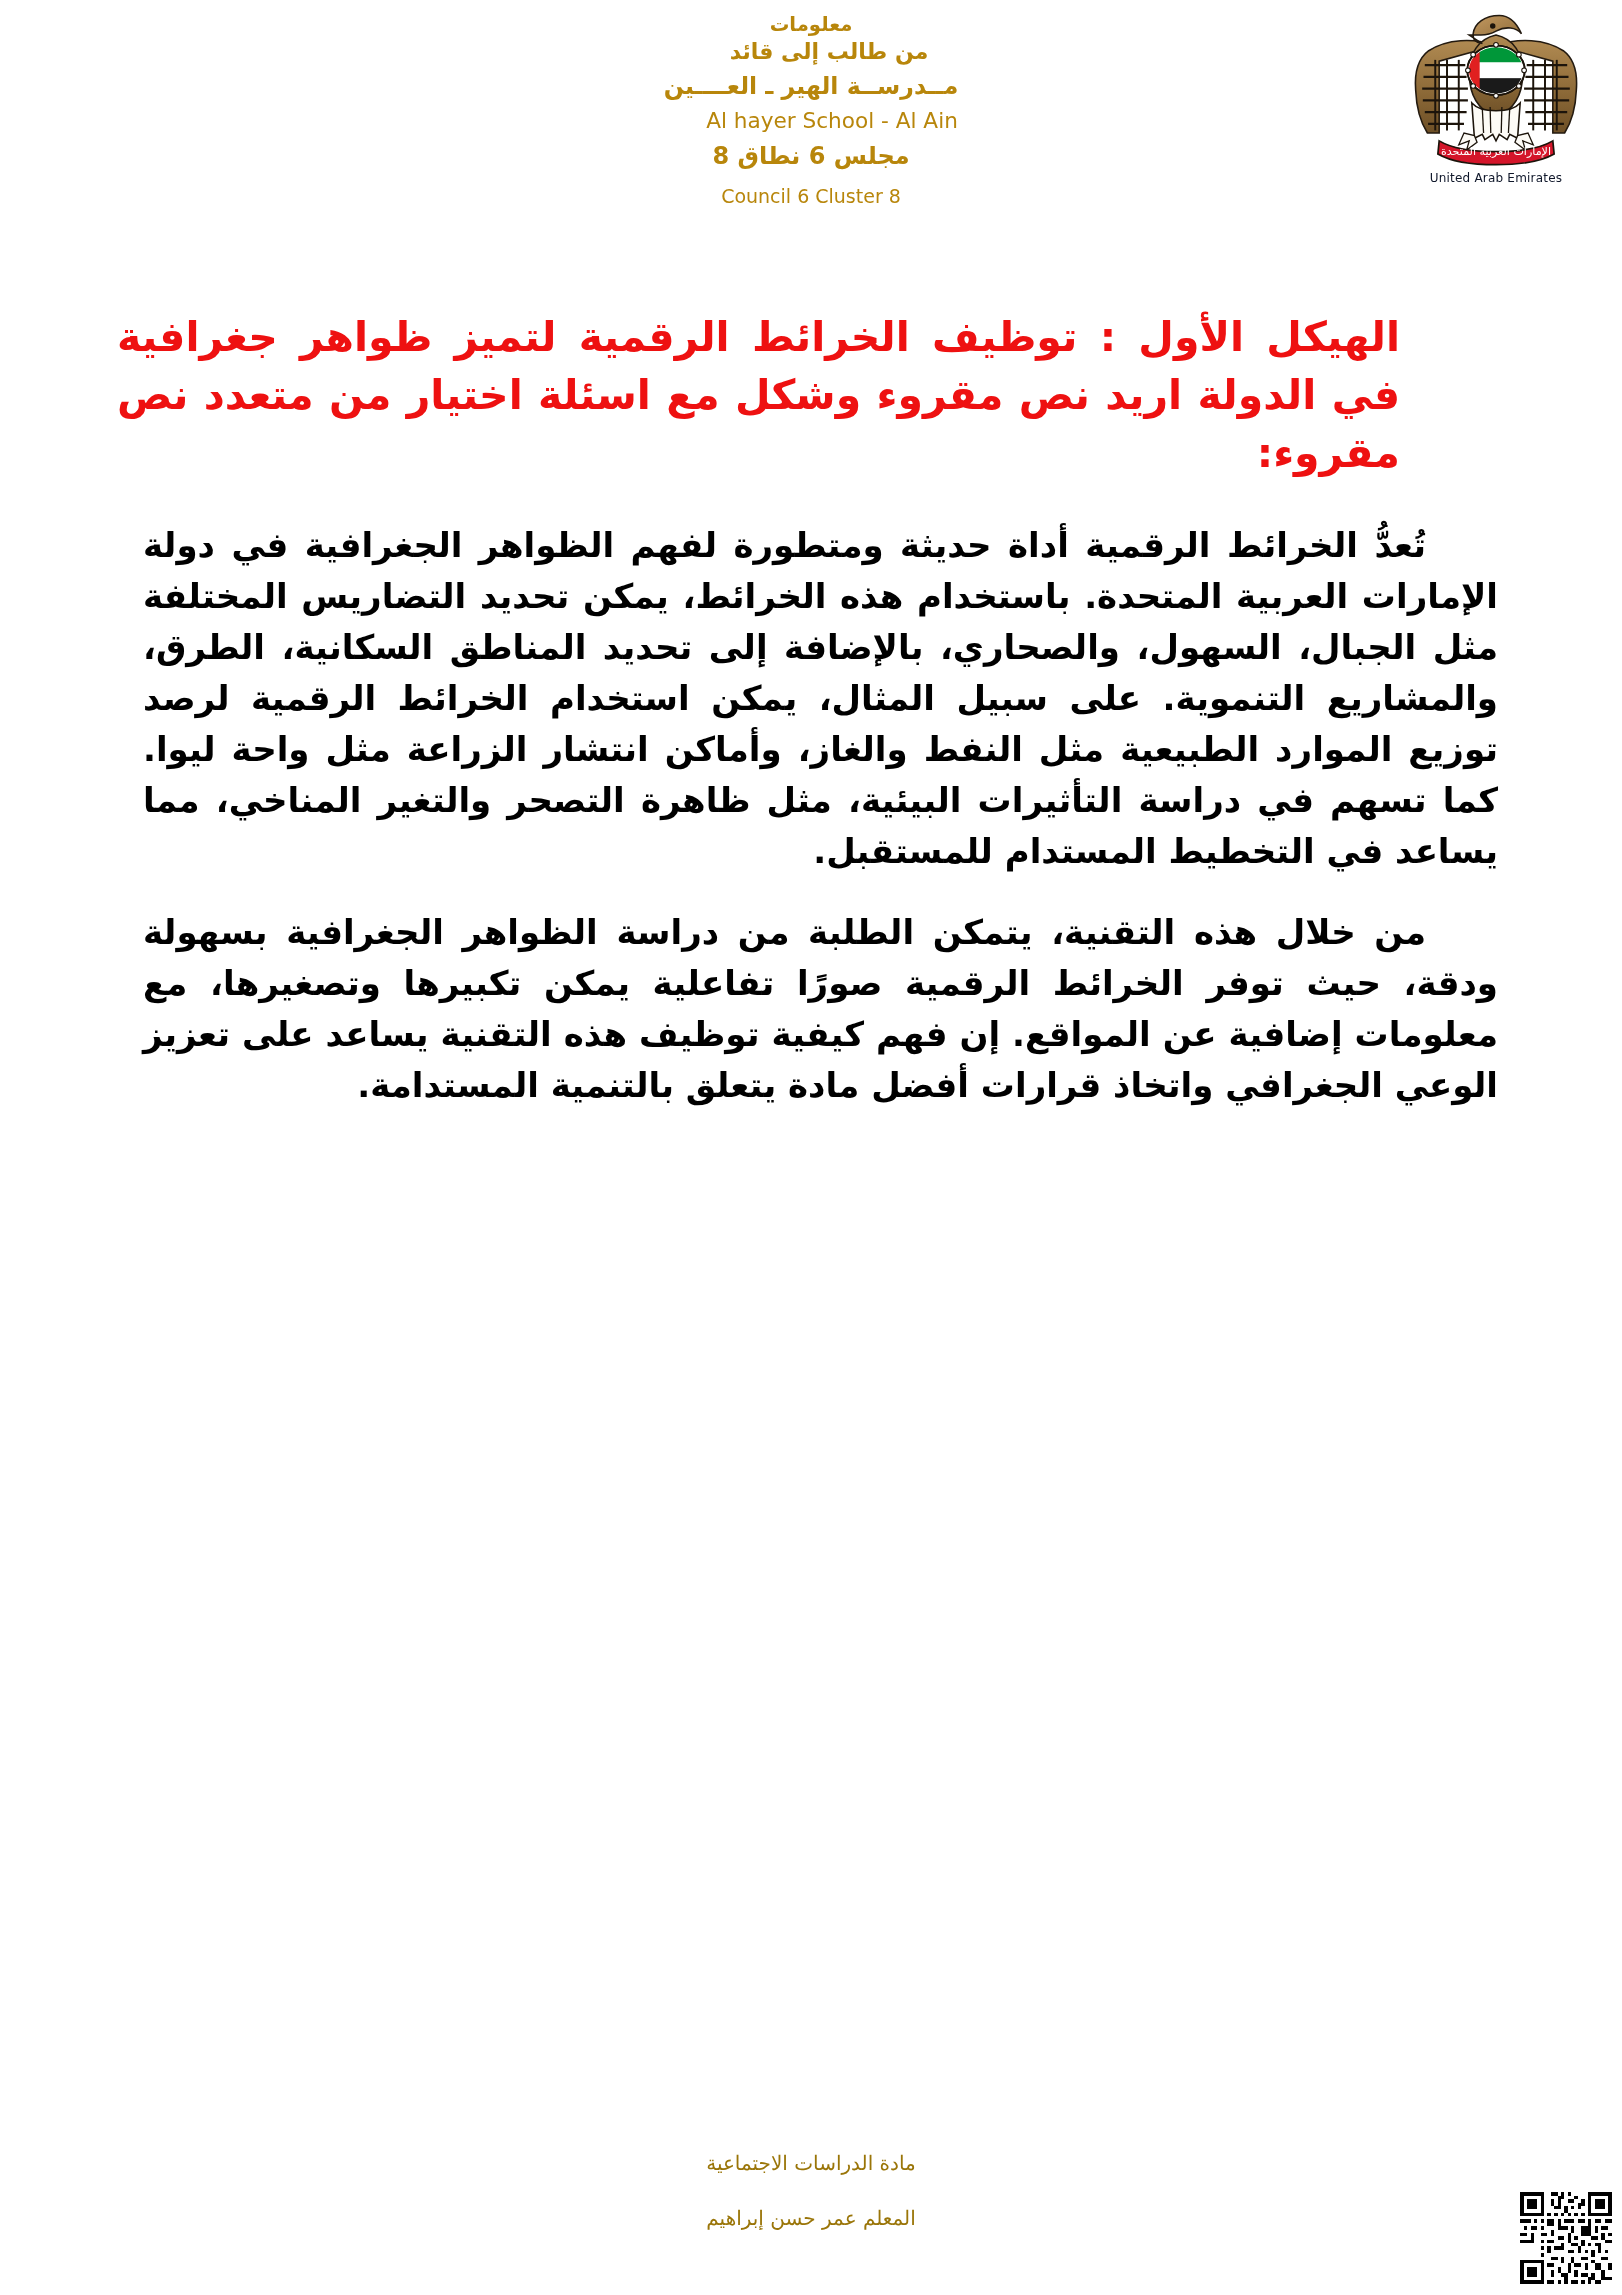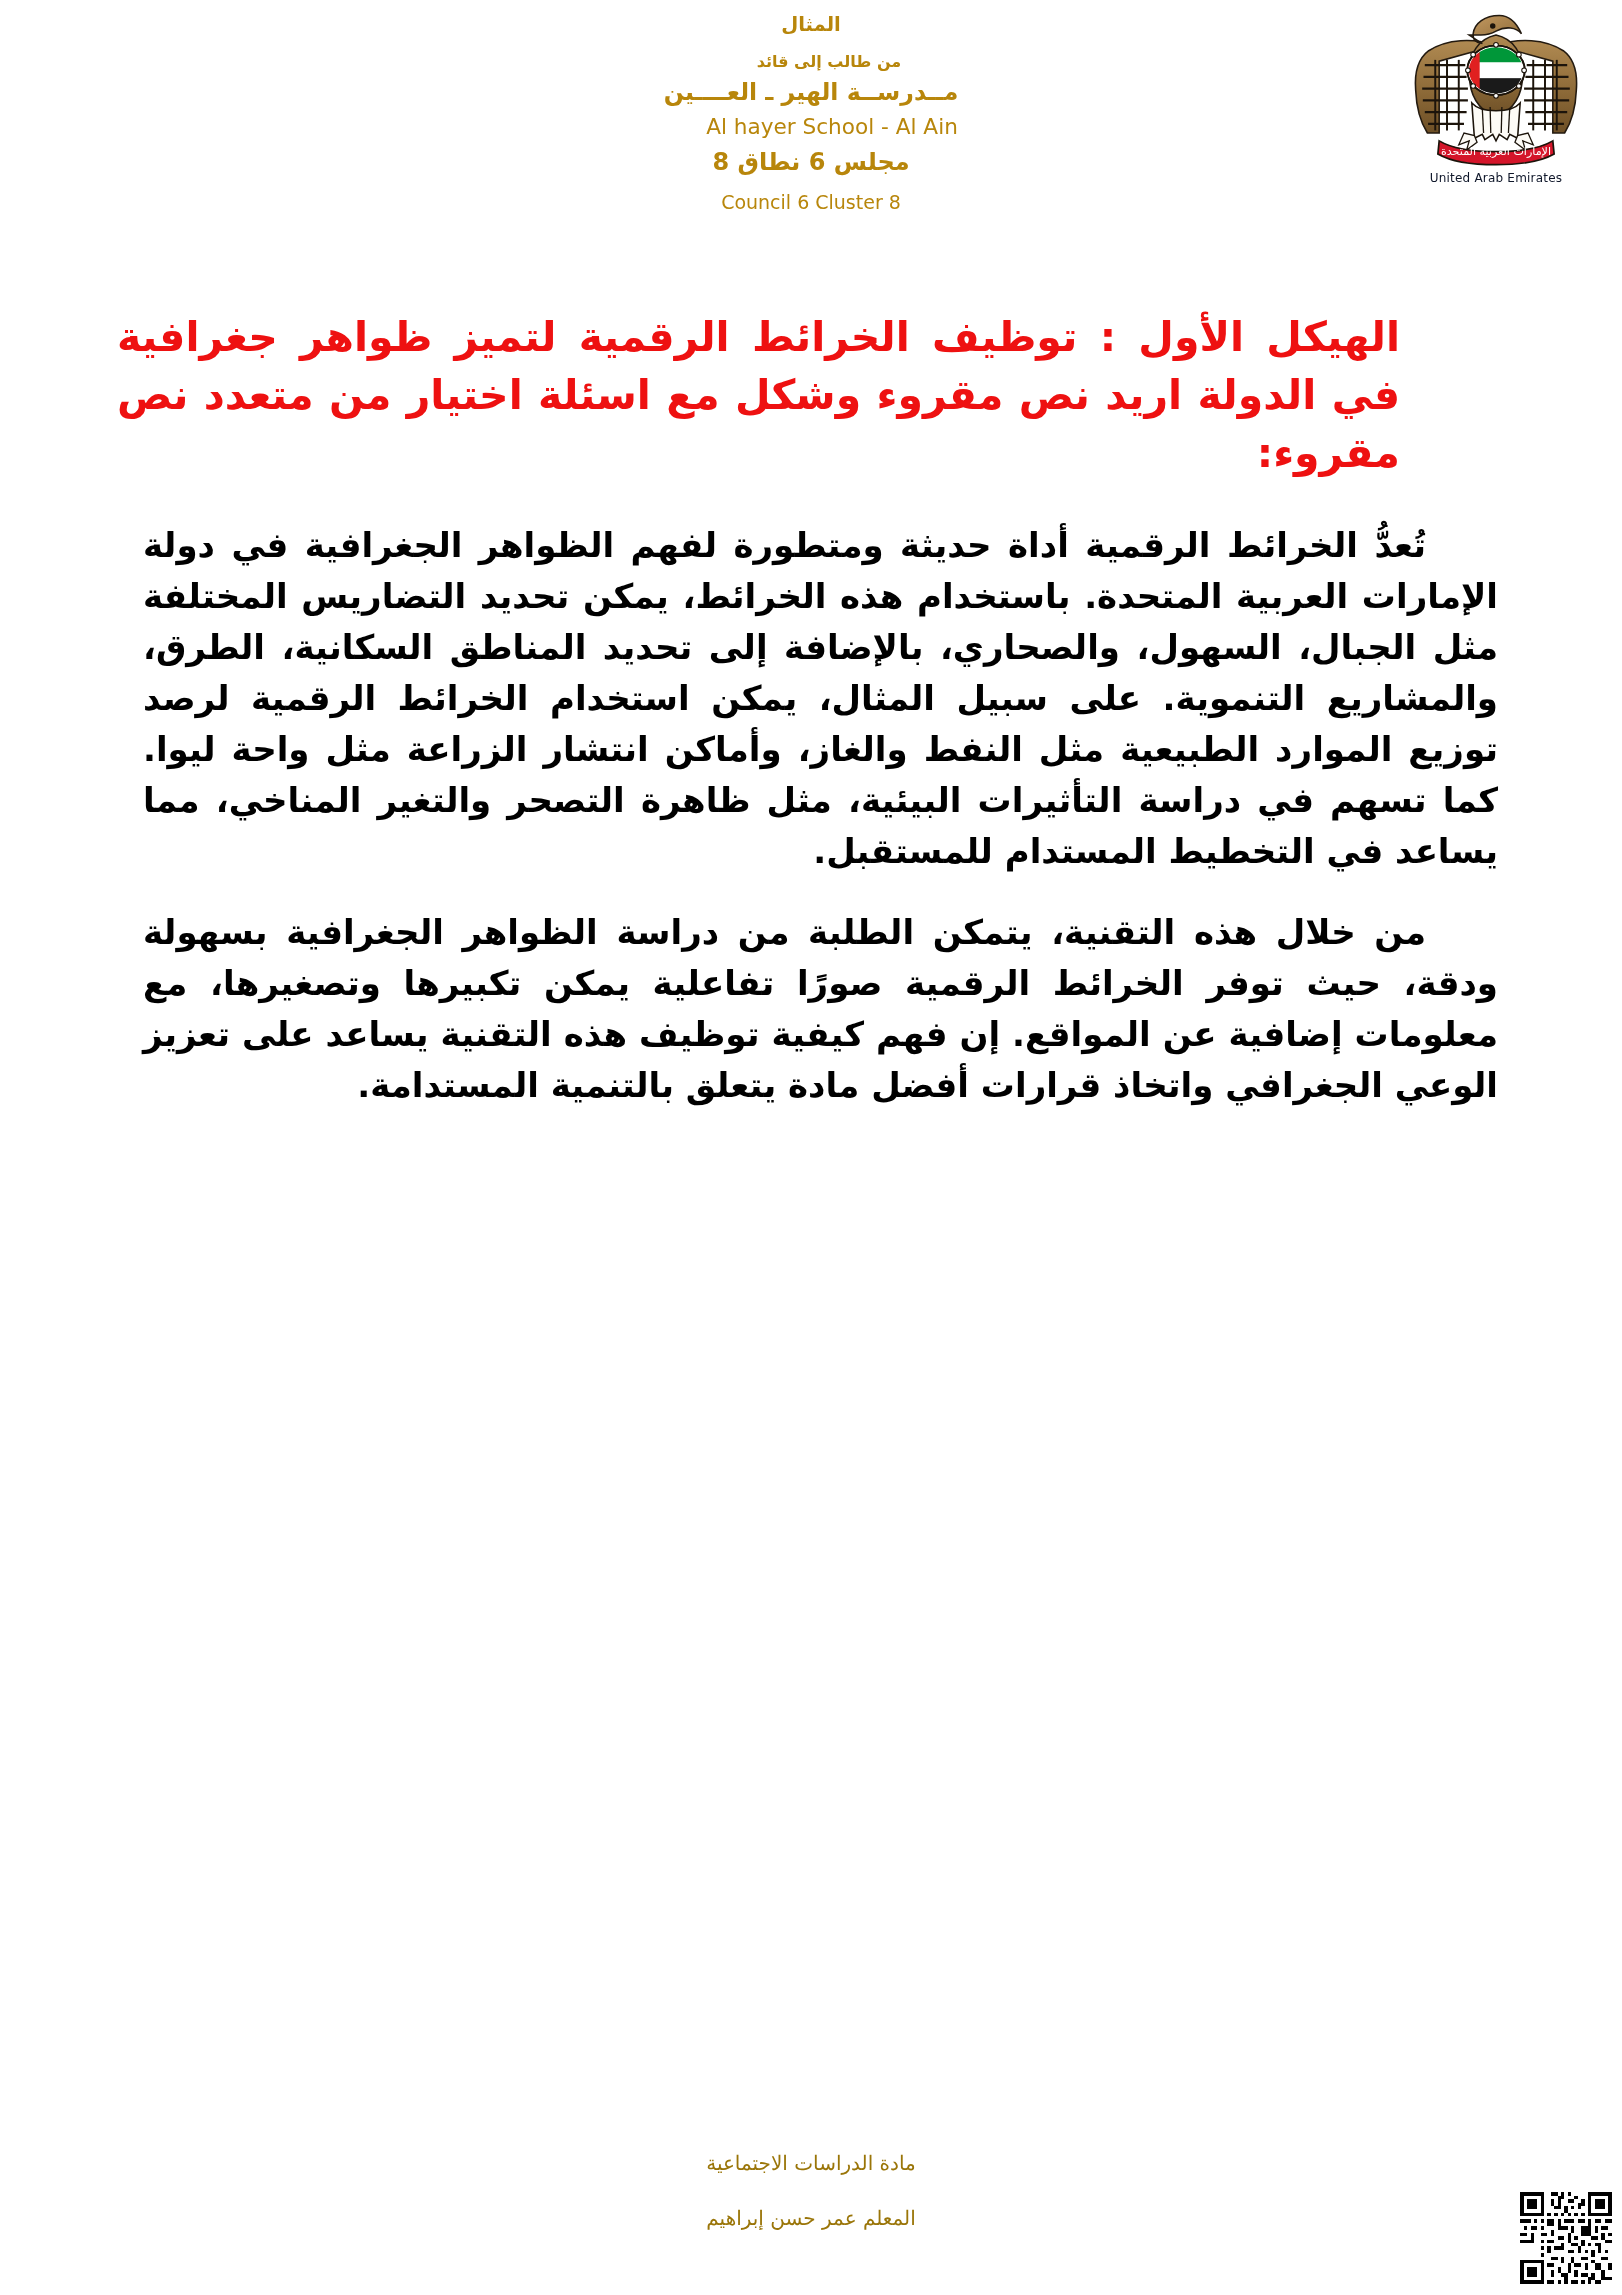--- a/index.html
+++ b/index.html
@@ -46,23 +46,23 @@
     font-family: "DejaVu Sans", "Liberation Sans", sans-serif;
     direction: rtl;
     white-space: pre;
   }
   .hdr-motto-label {
     font-size: 19.6px;
     font-weight: bold;
     letter-spacing: 0px;
   }
   .hdr-motto {
-    font-size: 16px;
-    font-weight: bold;
-    margin-top: 15px;
+    font-size: 22px;
+    font-weight: bold;
+    margin-top: 1px;
     padding-left: 36px;
   }
   .hdr-school-ar {
     font-size: 23.6px;
     font-weight: bold;
     margin-top: 3.9px;
   }
   .hdr-school-en {
     font-size: 21.6px;
     font-weight: normal;
@@ -173,21 +173,21 @@
   .qr svg { display: block; }
 </style>
 </head>
 <body>
 
 <div class="page">
 
   <div class="header">
 
     <div class="header-center">
-      <span class="hdr-line hdr-motto-label">المثال</span>
+      <span class="hdr-line hdr-motto-label">معلومات</span>
       <span class="hdr-line hdr-motto">من طالب إلى قائد</span>
       <span class="hdr-line hdr-school-ar">مــدرســة الهير ـ العــــين</span>
       <span class="hdr-line hdr-school-en">Al hayer School - Al Ain</span>
       <span class="hdr-line hdr-council-ar">مجلس 6 نطاق 8</span>
       <span class="hdr-line hdr-council-en">Council 6 Cluster 8</span>
     </div>
 
     <div class="emblem">
       <span>
         <svg width="190" height="162" viewBox="0 0 290 248" xmlns="http://www.w3.org/2000/svg">

